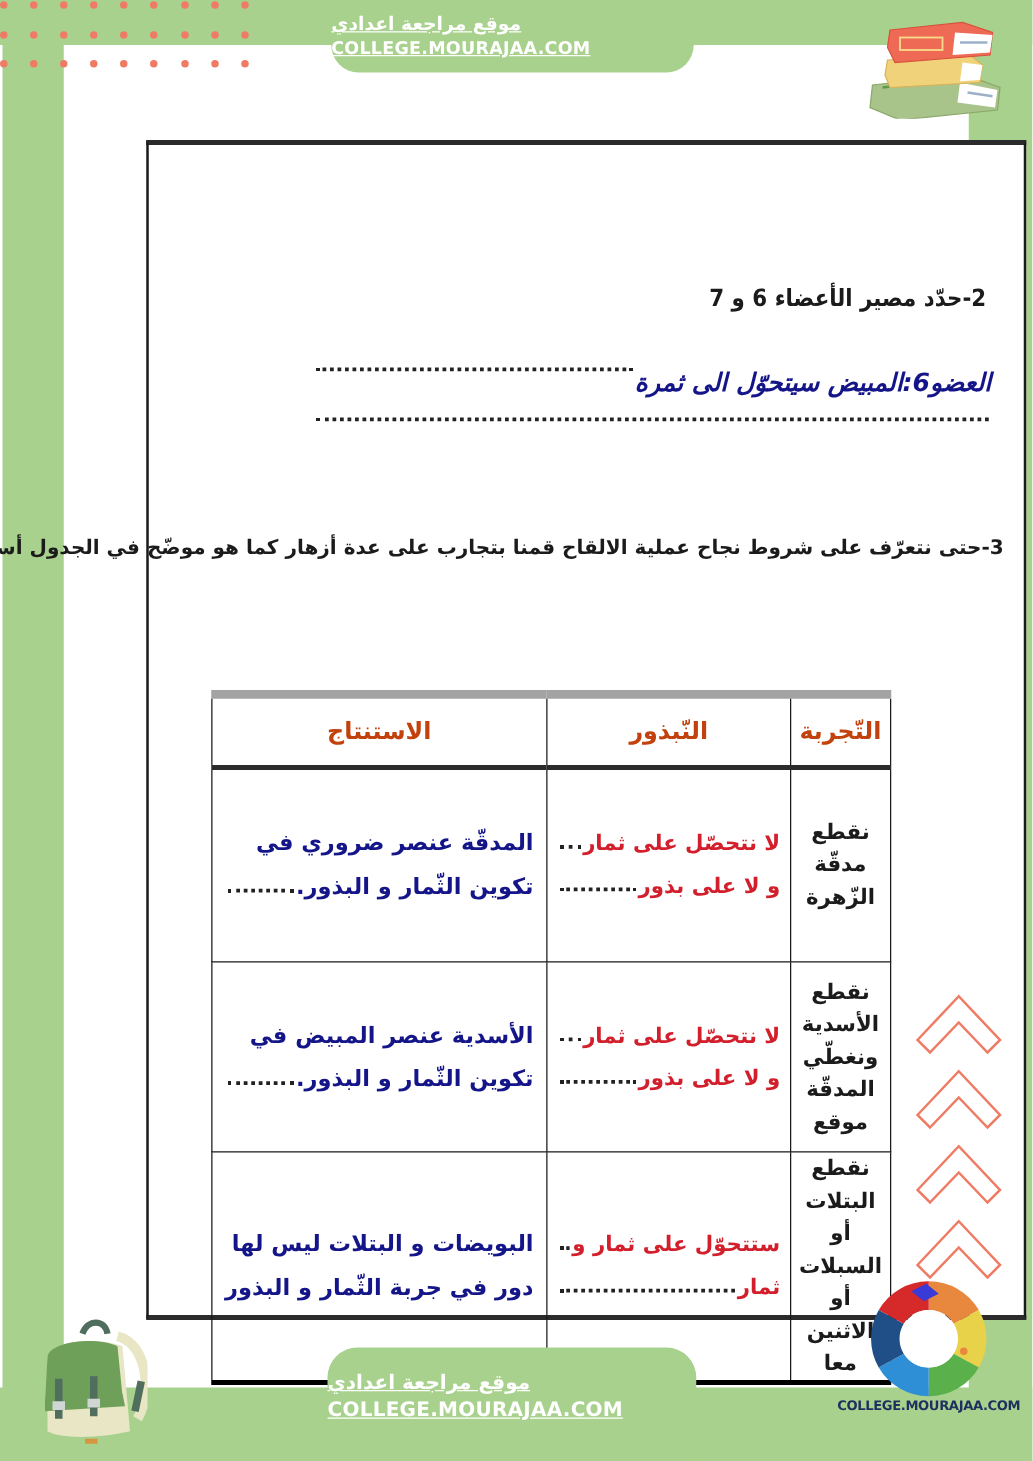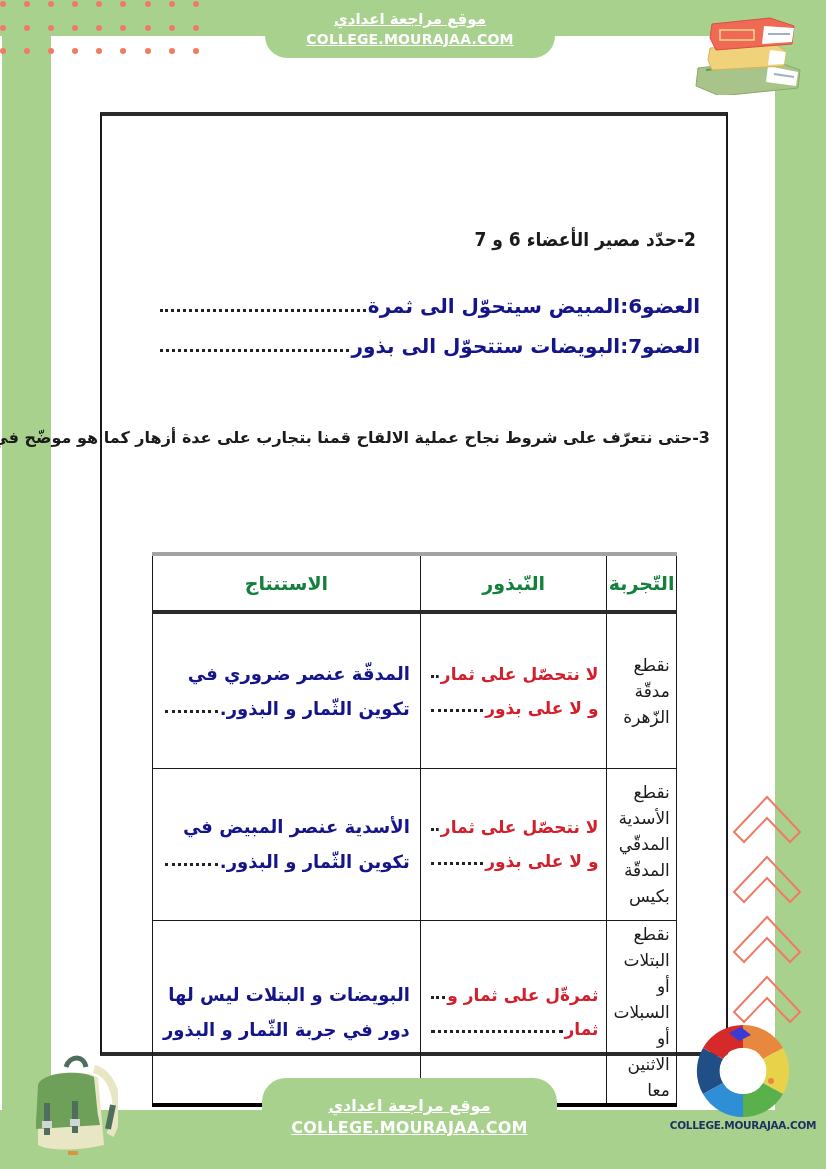--- a/index.html
+++ b/index.html
@@ -10,62 +10,62 @@
     .frame-top { position: absolute; left: 0; top: 0; width: 826px; height: 36px; background: #a8d18d; }
     .frame-left { position: absolute; left: 2px; top: 36px; width: 49px; height: 1133px; background: #a8d18d; }
     .frame-right { position: absolute; left: 775px; top: 0; width: 51px; height: 1169px; background: #a8d18d; }
     .frame-bottom { position: absolute; left: 0; top: 1110px; width: 826px; height: 59px; background: #a8d18d; }
 
     .dots { position: absolute; left: 0; top: 0; }
     .dot { position: absolute; width: 6px; height: 6px; border-radius: 50%; background: #ef7b64; }
 
     
     .banner {
-      position: absolute; background: #a8d18d; color: #ffffff; text-align: center;
+      position: absolute; background: #a8d18d; color: #ffffff; text-align: left;
       font-family: "DejaVu Sans", sans-serif; font-weight: bold;
     }
     .banner.top { left: 265px; top: 0; width: 290px; height: 58px; border-radius: 0 0 22px 22px; padding-top: 9px; }
     .banner.bottom { left: 262px; top: 1078px; width: 295px; height: 91px; border-radius: 24px 24px 0 0; padding-top: 17px; }
     .banner .ar { display: block; font-size: 15px; line-height: 20px; text-decoration: underline; direction: rtl; }
     .banner .en { display: block; font-size: 14px; line-height: 20px; text-decoration: underline; letter-spacing: 0.2px; }
     .banner.bottom .ar { font-size: 16px; line-height: 22px; }
     .banner.bottom .en { font-size: 16px; line-height: 22px; }
 
     
     .sheet {
-      position: absolute; left: 100px; top: 112px; width: 628px; height: 944px;
+      position: absolute; left: 117px; top: 112px; width: 704px; height: 944px;
       border: 2px solid #1a1a1a; border-top: 4px solid #2b2b2b; border-bottom: 4px solid #2b2b2b;
       background: #ffffff;
     }
     .q2 {
       position: absolute; right: 30px; top: 112px; direction: rtl;
       font-family: "DejaVu Sans Condensed", "DejaVu Sans", sans-serif;
       font-size: 19px; font-weight: bold; color: #1b1b1b; letter-spacing: -0.5px;
     }
     .answer-line {
-      position: absolute; right: 26px; direction: rtl; width: 540px; display: flex; align-items: flex-end;
-      font-size: 20px; font-weight: bold; color: #15158a; white-space: nowrap;
+      position: absolute; right: 26px; direction: rtl; width: 540px; display: flex; align-items: flex-start;
+      font-size: 20px; font-weight: bold; color: #15158a; white-space: nowrap; font-style: italic;
     }
     .answer-line .dots-fill { flex: 1; border-bottom: 3px dotted #222; margin-bottom: 6px; margin-right: 2px; }
     .q3 {
       position: absolute; right: 16px; top: 312px; direction: rtl; white-space: nowrap;
       font-size: 16px; font-weight: bold; color: #1b1b1b; letter-spacing: -0.6px;
     }
 
     table.exp {
       position: absolute; left: 50px; top: 436px; width: 500px;
       border-collapse: collapse; direction: rtl;
     }
     table.exp th, table.exp td { border: 1.5px solid #1a1a1a; }
     table.exp thead th {
-      height: 58px; font-size: 19px; font-weight: bold; color: #15803d; text-align: center;
-      border-top: 4px solid #a3a3a3; border-bottom: 4px solid #2b2b2b;
+      height: 58px; font-size: 19px; font-weight: bold; color: #c2410c; text-align: center;
+      border-top: 7px solid #a3a3a3; border-bottom: 4px solid #2b2b2b;
     }
     table.exp td { vertical-align: middle; }
-    .c-exp { width: 158px; text-align: right; font-size: 17px; font-weight: normal; color: #1b1b1b; line-height: 26px; padding: 0 6px; }
+    .c-exp { width: 158px; text-align: center; font-size: 17px; font-weight: bold; color: #1b1b1b; line-height: 26px; padding: 0 6px; }
     .c-res { width: 170px; color: #d21f2b; font-size: 17px; font-weight: bold; padding: 0 8px; }
     .c-con { width: 172px; color: #15158a; font-size: 18px; font-weight: bold; padding: 0 10px; }
     .lines { display: flex; flex-direction: column; gap: 14px; }
     .ln { display: flex; align-items: flex-end; white-space: nowrap; }
     .ln .fill { flex: 1; border-bottom: 3px dotted #222; margin: 0 2px 6px 2px; min-width: 8px; }
     tr.r1 td { height: 156px; }
     tr.r2 td { height: 152px; }
     tr.r3 td { height: 110px; border-bottom: 4px solid #000000; }
 
     
@@ -131,21 +131,20 @@
 </div>
 
 <div class="sheet">
   <div class="q2">2-حدّد مصير الأعضاء 6 و 7</div>
 
   <div class="answer-line" style="top:178px;">
     <span>العضو6:المبيض سيتحوّل الى ثمرة</span>
     <span class="dots-fill"></span>
   </div>
   <div class="answer-line" style="top:218px;">
-    <span>العضو7:البويضات ستتحوّل الى بذور</span>
     <span class="dots-fill"></span>
   </div>
 
   <div class="q3">3-حتى نتعرّف على شروط نجاح عملية الالقاح قمنا بتجارب على عدة أزهار كما هو موضّح في الجدول أسفله</div>
 
   <table class="exp">
     <thead>
       <tr>
         <th>التّجربة</th>
         <th>النّبذور</th>
@@ -173,21 +172,21 @@
                 <span>المدقّة عنصر ضروري في</span>
               </div>
             <div class="ln">
                 <span>تكوين الثّمار و البذور.</span>
                 <span class="fill"></span>
               </div>
           </div>
         </td>
       </tr>
       <tr class="r2">
-        <td class="c-exp">نقطع الأسدية المدقّي المدقّة بكيس</td>
+        <td class="c-exp">نقطع الأسدية ونغطّي المدقّة موقع</td>
         <td class="c-res">
           <div class="lines">
             <div class="ln">
                 <span>لا نتحصّل على ثمار</span>
                 <span class="fill"></span>
               </div>
             <div class="ln">
                 <span>و لا على بذور</span>
                 <span class="fill"></span>
               </div>
@@ -203,21 +202,21 @@
                 <span class="fill"></span>
               </div>
           </div>
         </td>
       </tr>
       <tr class="r3">
         <td class="c-exp">نقطع البتلات أو السبلات أو الاثنين معا</td>
         <td class="c-res">
           <div class="lines">
             <div class="ln">
-                <span>ثمرةّل على ثمار و</span>
+                <span>ستتحوّل على ثمار و</span>
                 <span class="fill"></span>
               </div>
             <div class="ln">
                 <span>ثمار</span>
                 <span class="fill"></span>
               </div>
           </div>
         </td>
         <td class="c-con">
           <div class="lines">

